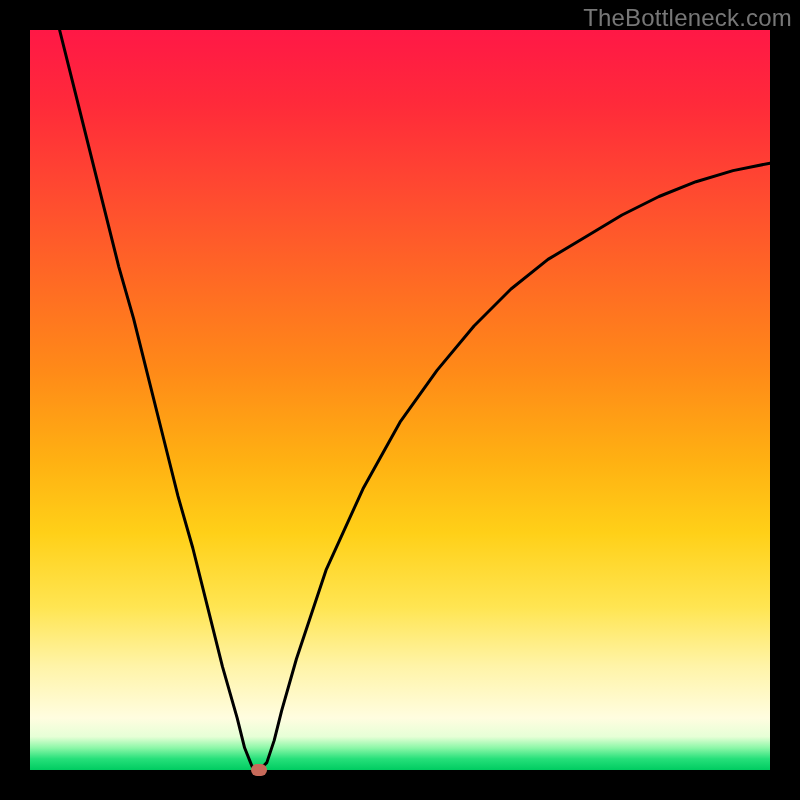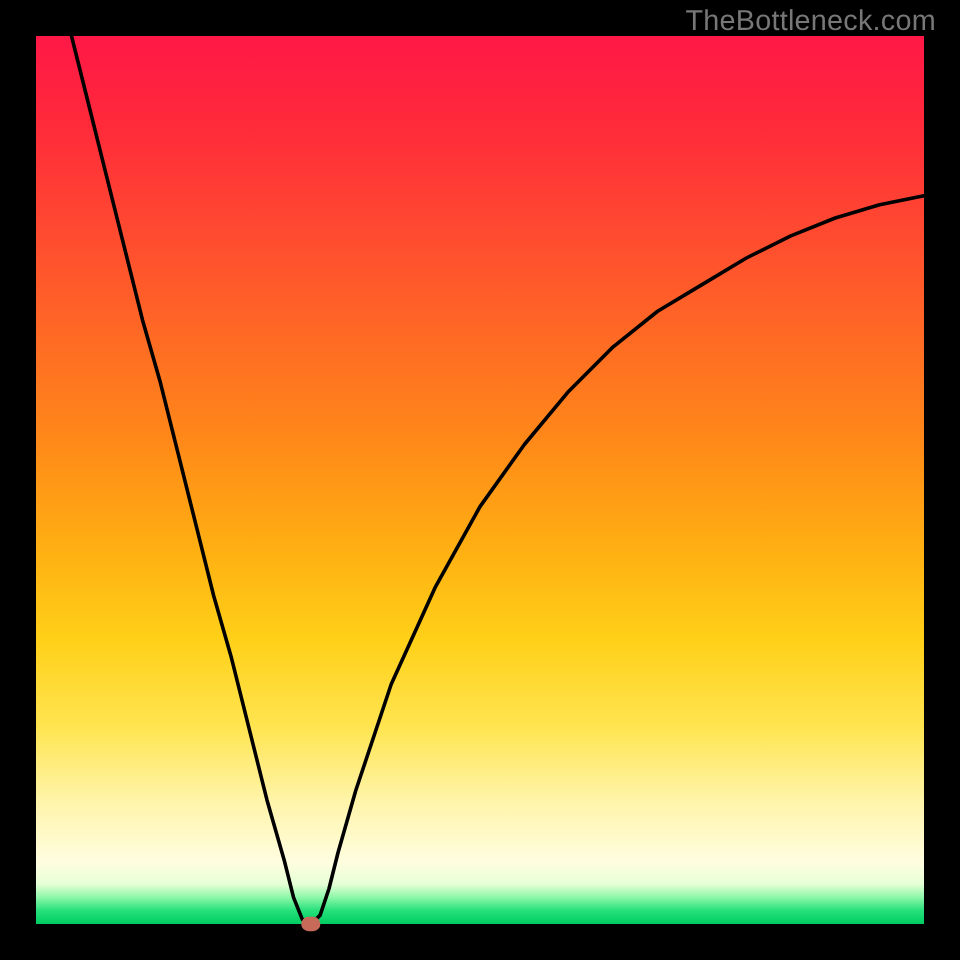--- a/index.html
+++ b/index.html
@@ -37,21 +37,21 @@
       #fffde0 93%,
       #e6ffd6 95.5%,
       #8cf7a8 97%,
       #26e07a 98.5%,
       #00cc61 100%
     );
   }
   .watermark {
     position: absolute;
     top: 4px;
-    right: 20px;
+    right: 8px;
     color: #777;
     font-size: 24px;
     letter-spacing: 0.2px;
     font-weight: 400;
     user-select: none;
   }
   svg.curve {
     position: absolute;
     left: 0;
     top: 0;

